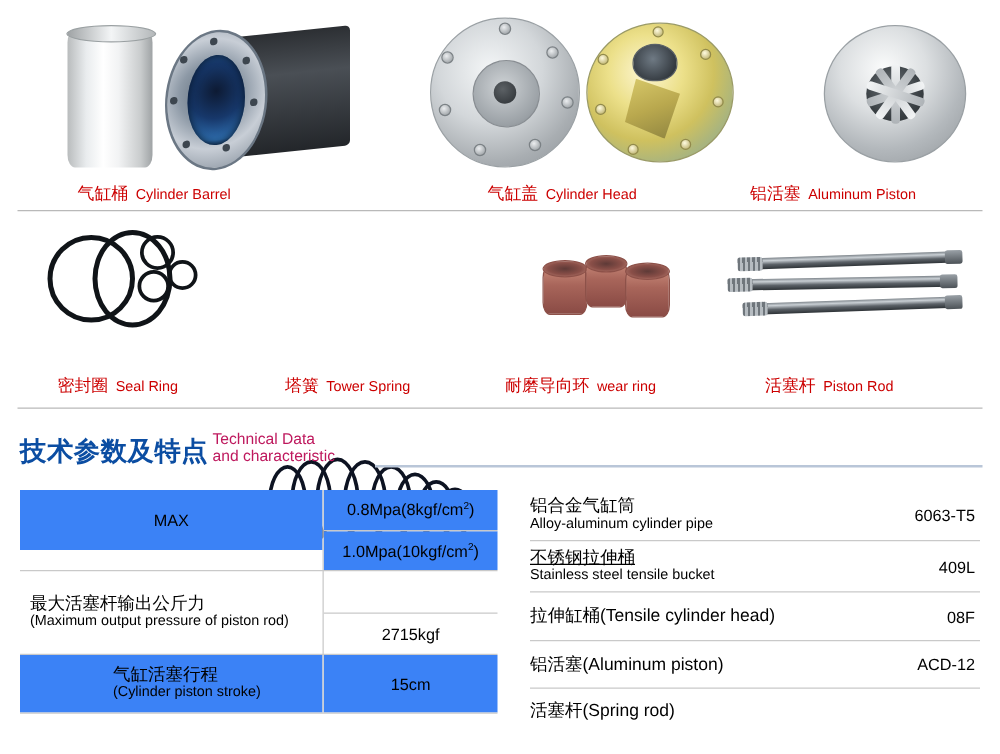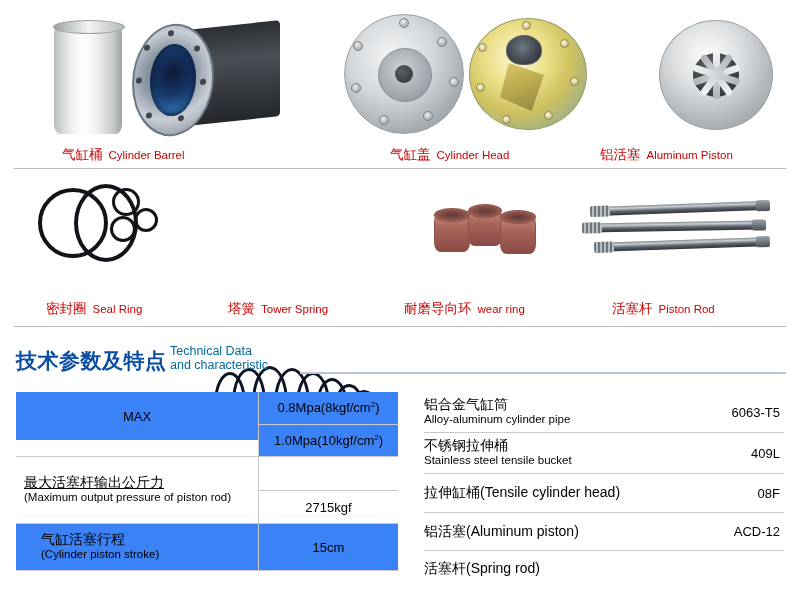--- a/index.html
+++ b/index.html
@@ -218,21 +218,21 @@
   }
 
   
   .sec-title {
     position:absolute; left: 16px; top: 347px;
     color: #0b4da2; font-weight: bold; font-size: 21px;
     letter-spacing: 0.5px;
   }
   .sec-title-en {
     position:absolute; left: 170px; top: 344px;
-    color:#0369a1; font-size: 12.5px; line-height: 13px; width: 130px;
+    color:#be185d; font-size: 12.5px; line-height: 13px; width: 130px;
   }
   .title-rule {
     position:absolute; left: 300px; top: 372px; width: 486px; height: 2px;
     background:#b9c6d8;
   }
 
   .cell {
     position:absolute;
     display:flex; align-items:center;
     box-sizing:border-box;
@@ -386,29 +386,29 @@
     </div>
     <div class="cell shade c-center" style="left:243px; top:0px; width:139px; height:32px;">
       <span class="val">0.8Mpa(8kgf/cm<sup>2</sup>)</span>
     </div>
     <div class="cell shade c-center" style="left:243px; top:33px; width:139px; height:31px;">
       <span class="val">1.0Mpa(10kgf/cm<sup>2</sup>)</span>
     </div>
 
     <div class="cell" style="left:0px; top:65px; width:242px; height:66px; padding-left:8px;">
       <span style="display:block; line-height:15px;">
-        <span class="cn" style="display:block;text-decoration:underline;">最大活塞杆输出公斤力</span>
+        <span class="cn" style="display:block;">最大活塞杆输出公斤力</span>
         <span class="en" style="display:block;">(Maximum output pressure of piston rod)</span>
       </span>
     </div>
     <div class="cell c-center" style="left:243px; top:99px; width:139px; height:32px;">
       <span class="val">2715kgf</span>
     </div>
 
-    <div class="cell shade" style="left:0px; top:132px; width:242px; height:46px; padding-left:25px;">
+    <div class="cell shade" style="left:0px; top:132px; width:242px; height:46px; padding-left:25px;justify-content:center;">
       <span style="display:block; line-height:15px;">
         <span class="cn" style="display:block;">气缸活塞行程</span>
         <span class="en" style="display:block;">(Cylinder piston stroke)</span>
       </span>
     </div>
     <div class="cell shade c-center" style="left:243px; top:132px; width:139px; height:46px;">
       <span class="val">15cm</span>
     </div>
 
     <div class="hline" style="left:243px; top:32px; width:139px;"></div>
@@ -426,21 +426,21 @@
         <span class="cn" style="display:block;">铝合金气缸筒</span>
         <span class="en" style="display:block;">Alloy-aluminum cylinder pipe</span>
       </span>
     </div>
     <div class="cell c-right" style="left:270px; top:0px; width:90px; height:40px; padding-right:4px;">
       <span class="val">6063-T5</span>
     </div>
 
     <div class="cell" style="left:0px; top:41px; width:270px; height:40px;">
       <span style="display:block; line-height:15px;">
-        <span class="cn" style="display:block;">不锈钢拉伸桶</span>
+        <span class="cn" style="display:block;text-decoration:underline;">不锈钢拉伸桶</span>
         <span class="en" style="display:block;">Stainless steel tensile bucket</span>
       </span>
     </div>
     <div class="cell c-right" style="left:270px; top:41px; width:90px; height:40px; padding-right:4px;">
       <span class="val">409L</span>
     </div>
 
     <div class="cell" style="left:0px; top:82px; width:270px; height:38px;">
       <span class="cn">拉伸缸桶(Tensile cylinder head)</span>
     </div>

